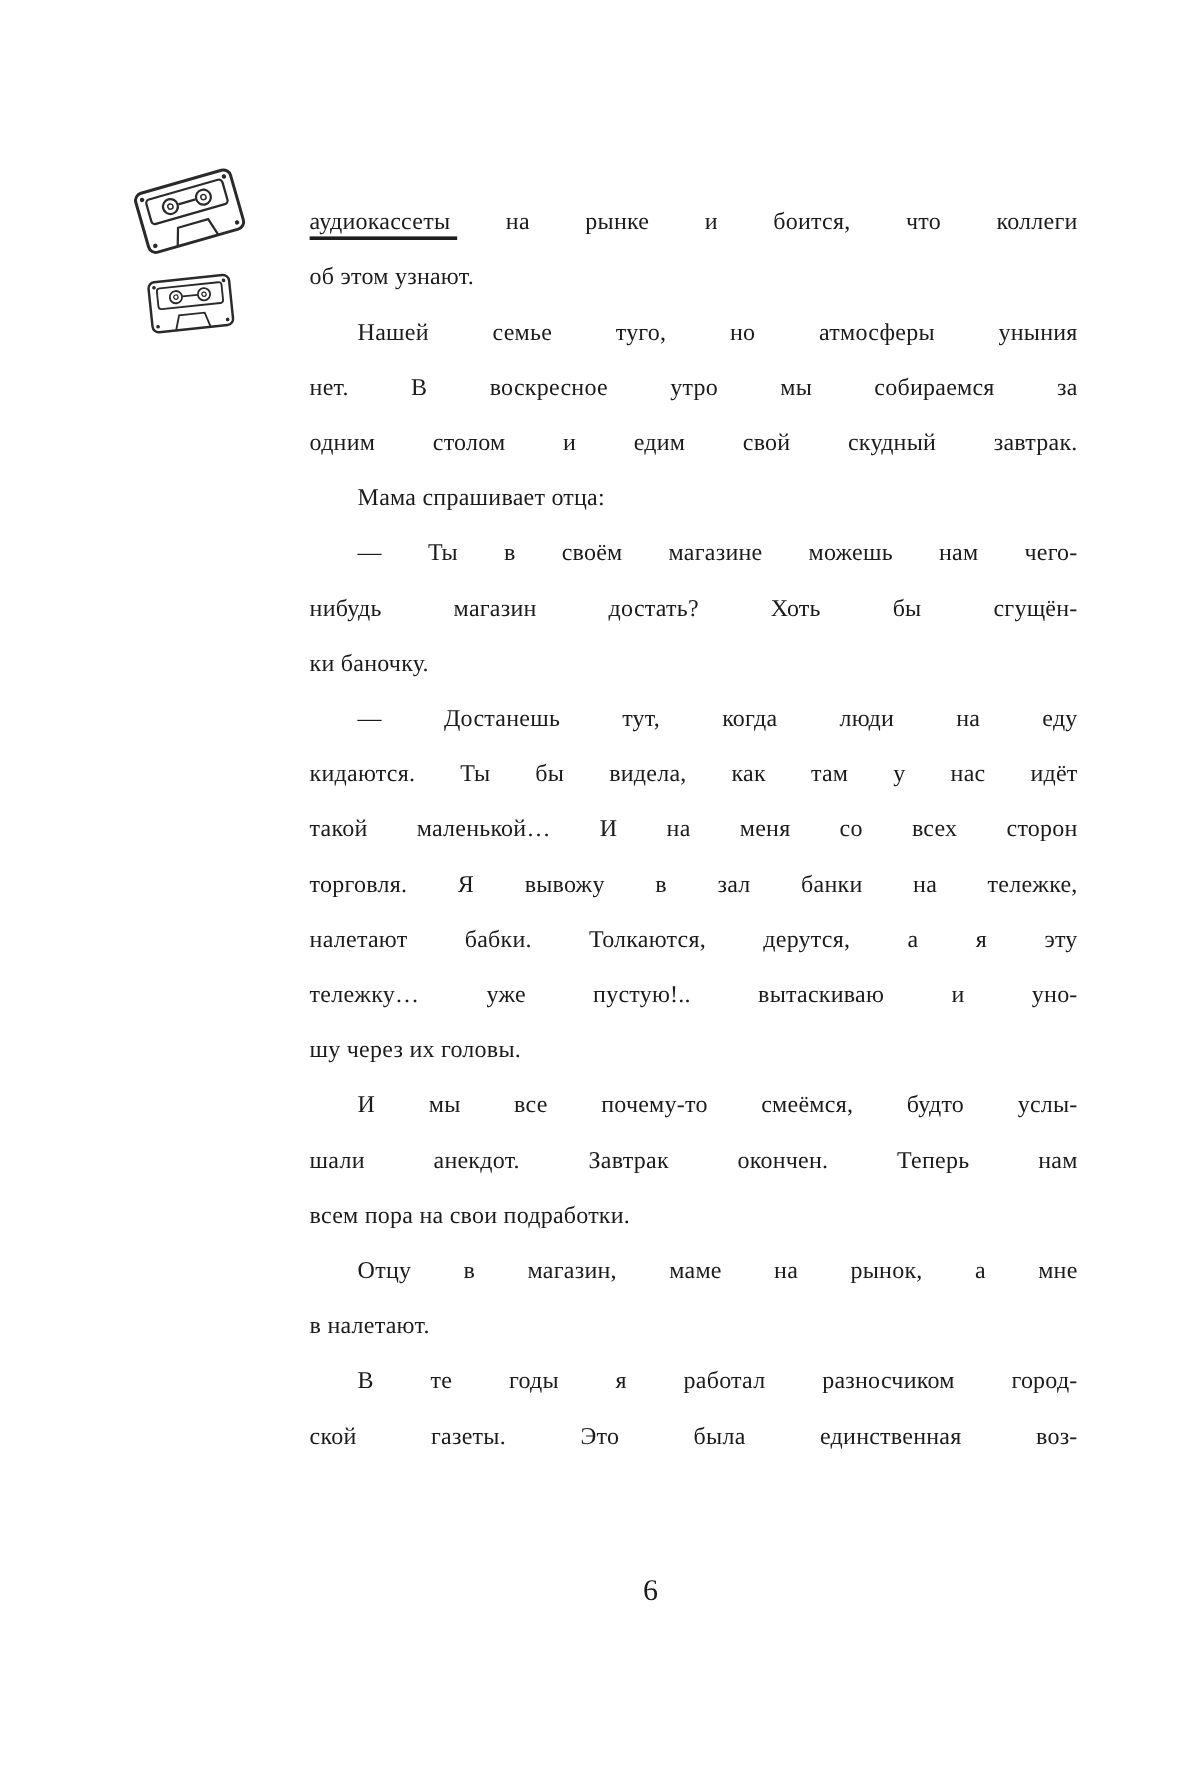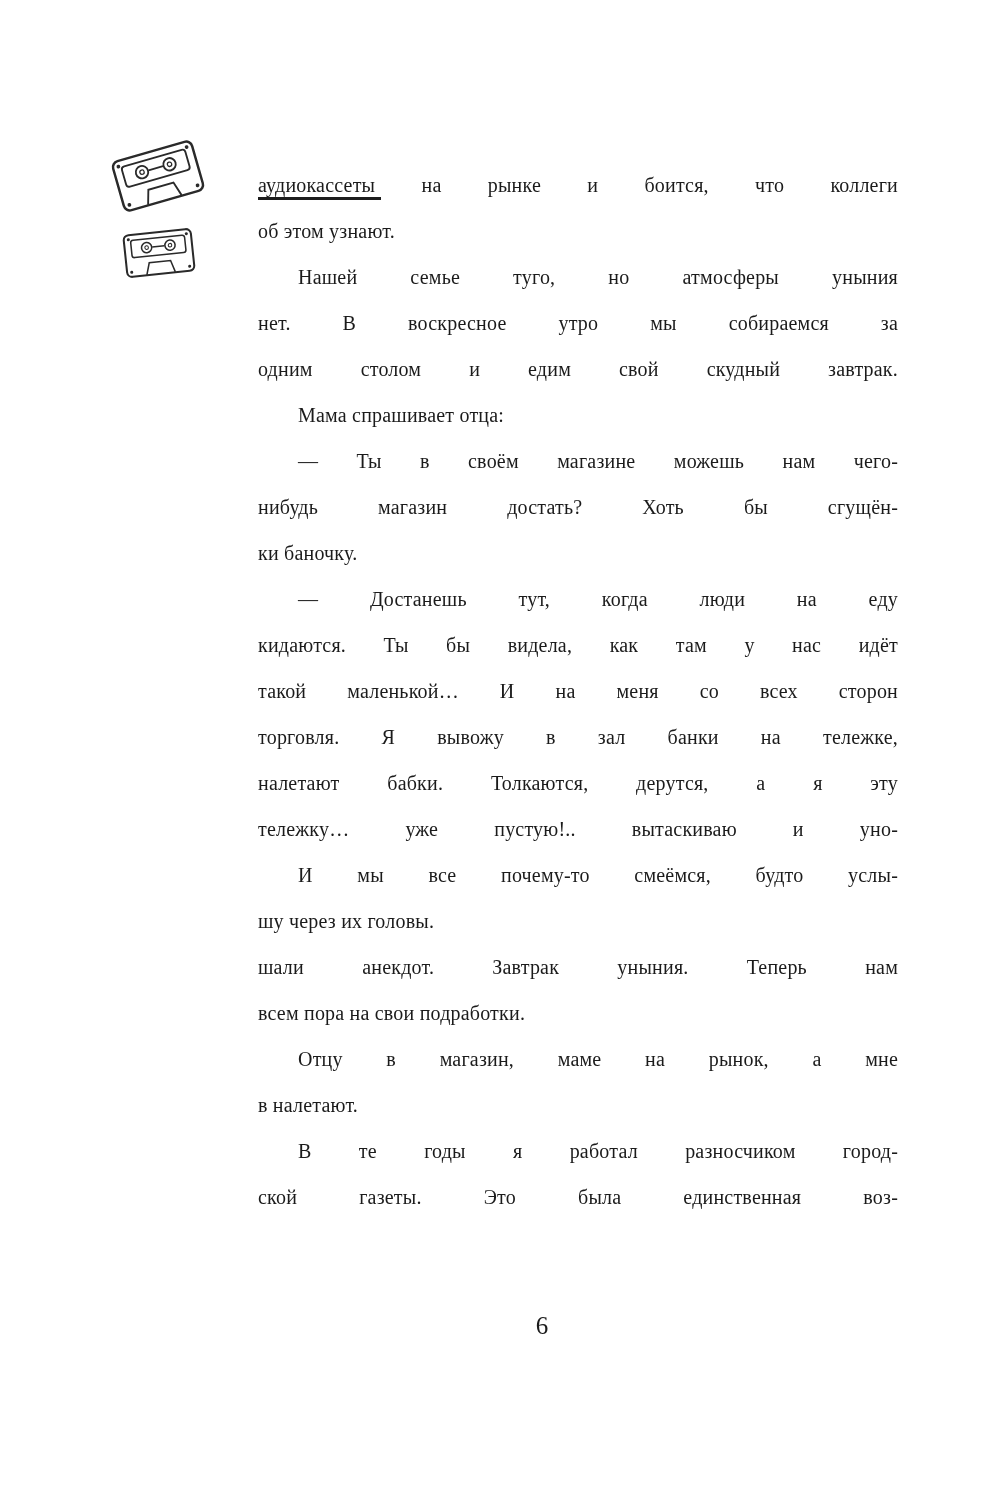--- a/index.html
+++ b/index.html
@@ -123,23 +123,23 @@
       <div class="line last indent"><span>Мама спрашивает отца:</span></div>
       <div class="line indent"><span>— Ты в своём магазине можешь нам чего-</span></div>
       <div class="line"><span>нибудь магазин достать? Хоть бы сгущён-</span></div>
       <div class="line last"><span>ки баночку.</span></div>
       <div class="line indent"><span>— Достанешь тут, когда люди на еду</span></div>
       <div class="line"><span>кидаются. Ты бы видела, как там у нас идёт</span></div>
       <div class="line"><span>такой маленькой… И на меня со всех сторон</span></div>
       <div class="line"><span>торговля. Я вывожу в зал банки на тележке,</span></div>
       <div class="line"><span>налетают бабки. Толкаются, дерутся, а я эту</span></div>
       <div class="line"><span>тележку… уже пустую!.. вытаскиваю и уно-</span></div>
+      <div class="line last"><span>шу через их головы.</span></div>
       <div class="line indent"><span>И мы все почему-то смеёмся, будто услы-</span></div>
-      <div class="line last"><span>шу через их головы.</span></div>
-      <div class="line"><span>шали анекдот. Завтрак уныния. Теперь нам</span></div>
+      <div class="line"><span>шали анекдот. Завтрак окончен. Теперь нам</span></div>
       <div class="line last"><span>всем пора на свои подработки.</span></div>
       <div class="line indent"><span>Отцу в магазин, маме на рынок, а мне</span></div>
       <div class="line last"><span>в налетают.</span></div>
       <div class="line indent"><span>В те годы я работал разносчиком город-</span></div>
       <div class="line"><span>ской газеты. Это была единственная воз-</span></div>
     </div>
 
   <div class="page-number">6</div>
 
 </div>

